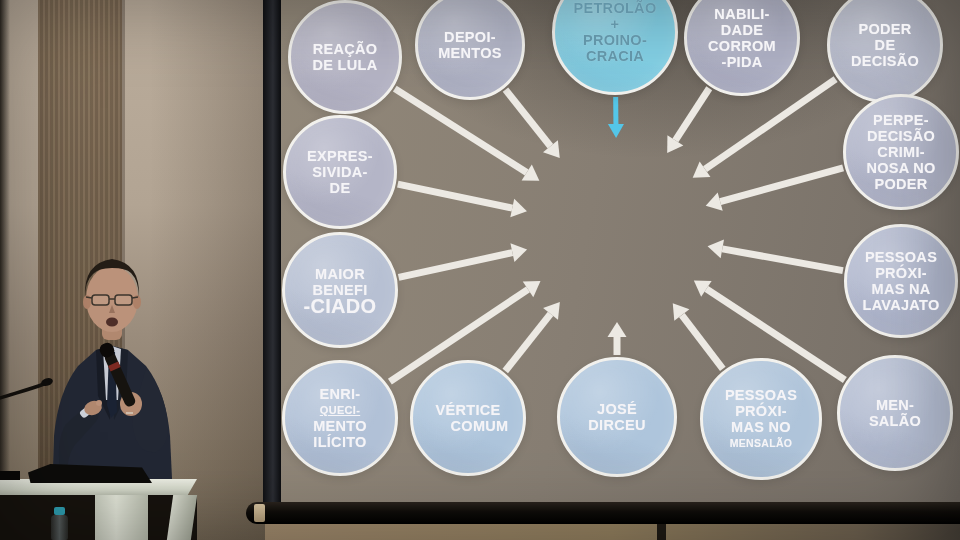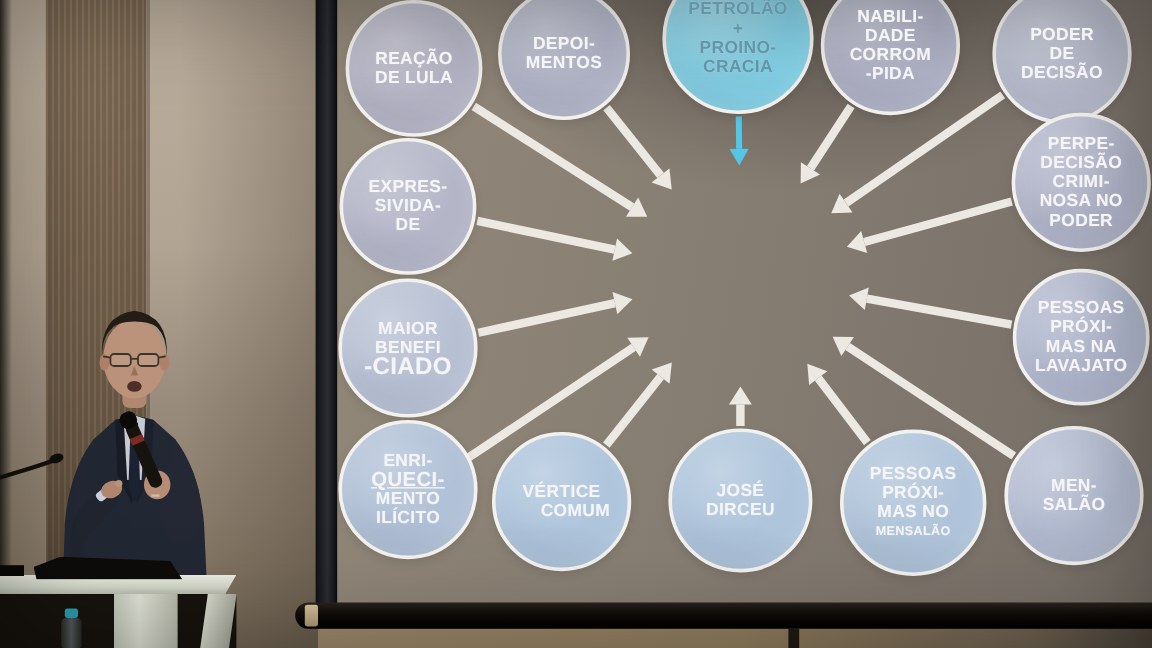--- a/index.html
+++ b/index.html
@@ -231,24 +231,24 @@
           </div>
         </div>
         <div class="bubble" style="left: 844px; top: 224px; height: 114px; width: 114px; background: rgb(178, 185, 207); border-color: rgb(242, 241, 237);">
           <div class="bubble-label">
             <span class="line" style="font-size: 14.5px;">PESSOAS</span>
             <span class="line" style="font-size: 14.5px;">PRÓXI-</span>
             <span class="line" style="font-size: 14.5px;">MAS NA</span>
             <span class="line" style="font-size: 14.5px;">LAVAJATO</span>
           </div>
         </div>
-        <div class="bubble" style="left: 282px; top: 350px; height: 116px; width: 116px; background: rgb(177, 193, 215); border-color: rgb(242, 241, 237);">
+        <div class="bubble" style="left: 282px; top: 360px; height: 116px; width: 116px; background: rgb(177, 193, 215); border-color: rgb(242, 241, 237);">
           <div class="bubble-label">
             <span class="line" style="font-size: 14.5px;">ENRI-</span>
-            <span class="line" style="font-size: 17px; text-decoration: underline;">QUECI-</span>
+            <span class="line" style="font-size: 11px; text-decoration: underline;">QUECI-</span>
             <span class="line" style="font-size: 14.5px;">MENTO</span>
             <span class="line" style="font-size: 14.5px;">ILÍCITO</span>
           </div>
         </div>
         <div class="bubble" style="left: 410px; top: 360px; height: 116px; width: 116px; background: rgb(174, 197, 220); border-color: rgb(242, 241, 237);">
           <div class="bubble-label">
             <span class="line" style="font-size: 14.5px;">VÉRTICE</span>
             <span class="line" style="font-size: 14.5px; margin-left: 23px;">COMUM</span>
           </div>
         </div>

